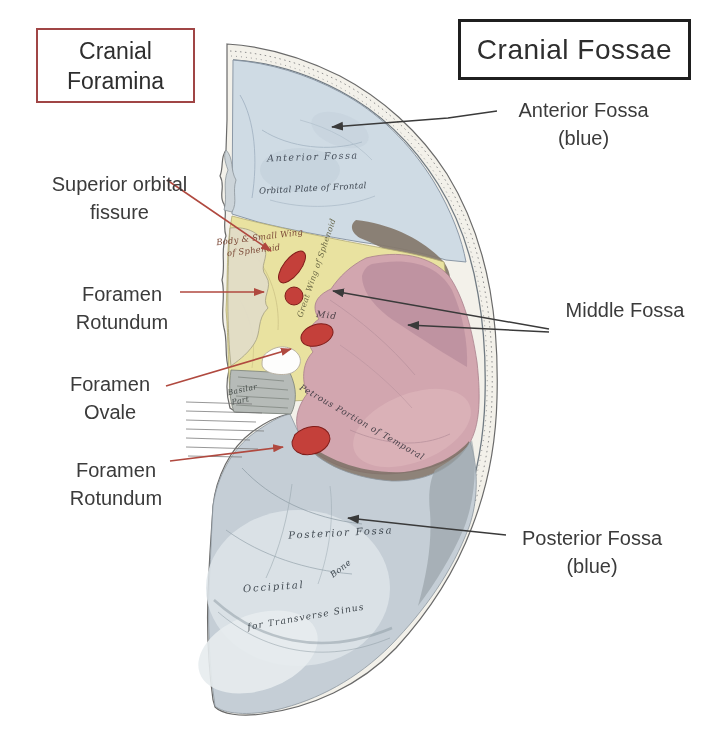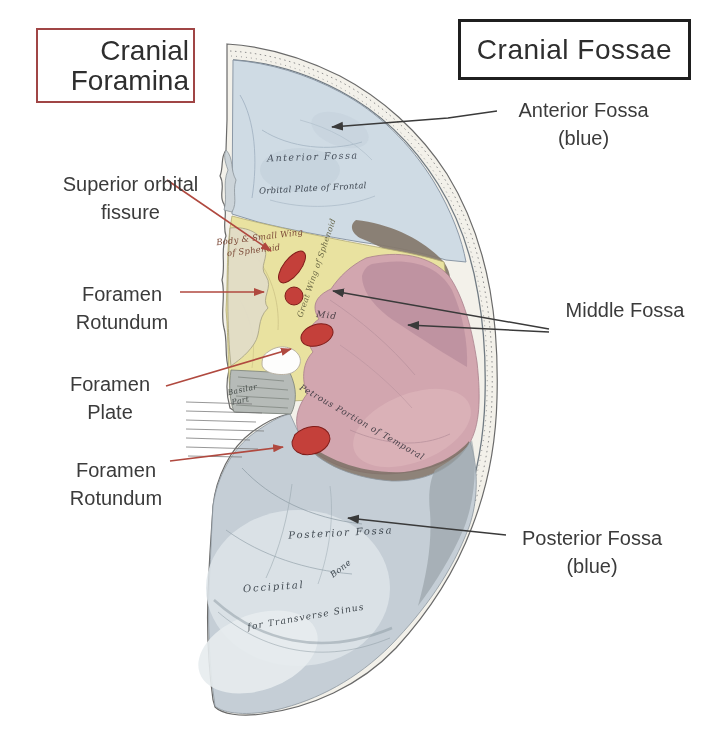--- a/index.html
+++ b/index.html
@@ -2,26 +2,26 @@
 <html><head>
 <meta charset="utf-8">
 <style>
   html,body{margin:0;padding:0;background:#ffffff;}
   .stage{position:relative;width:720px;height:738px;background:#ffffff;overflow:hidden;
          font-family:"Liberation Sans",sans-serif;}
   .stage svg{position:absolute;left:0;top:0;}
   .box{position:absolute;display:flex;align-items:center;justify-content:center;
        text-align:center;color:#2e2e2e;background:#fff;}
   .box.foramina{left:36px;top:28px;width:147px;height:71px;border:2px solid #0369a1;
-                font-size:28px;line-height:30px;padding:0 4px;text-align:right;}
+                font-size:23px;line-height:30px;padding:0 4px;}
   .box.fossae{left:458px;top:19px;width:227px;height:55px;border:3px solid #1f1f1f;
               font-size:28px;letter-spacing:.5px;text-align:right;}
   .callout{position:absolute;text-align:center;color:#3b3b3b;font-size:20px;line-height:28px;}
   .callout span{display:block;}
-  .co-sup{left:33px;top:170px;width:195px;}
+  .co-sup{left:22px;top:170px;width:195px;}
   .co-rot{left:32px;top:280px;width:180px;}
   .co-ova{left:25px;top:370px;width:170px;}
   .co-jug{left:28px;top:456px;width:176px;}
   .co-ant{left:496px;top:96px;width:175px;}
   .co-mid{left:539px;top:296px;width:172px;}
   .co-pos{left:500px;top:524px;width:184px;}
   text.engraved{font-family:"DejaVu Serif",serif;font-style:italic;}
 </style>
 </head>
 <body>
@@ -195,21 +195,21 @@
   <span>fissure</span>
 </div>
 
 <div class="callout co-rot">
   <span>Foramen</span>
   <span>Rotundum</span>
 </div>
 
 <div class="callout co-ova">
   <span>Foramen</span>
-  <span>Plate</span>
+  <span>Ovale</span>
 </div>
 
 <div class="callout co-jug">
   <span>Foramen</span>
   <span>Rotundum</span>
 </div>
 
 <div class="callout co-ant">
   <span>Anterior Fossa</span>
   <span>(blue)</span>

